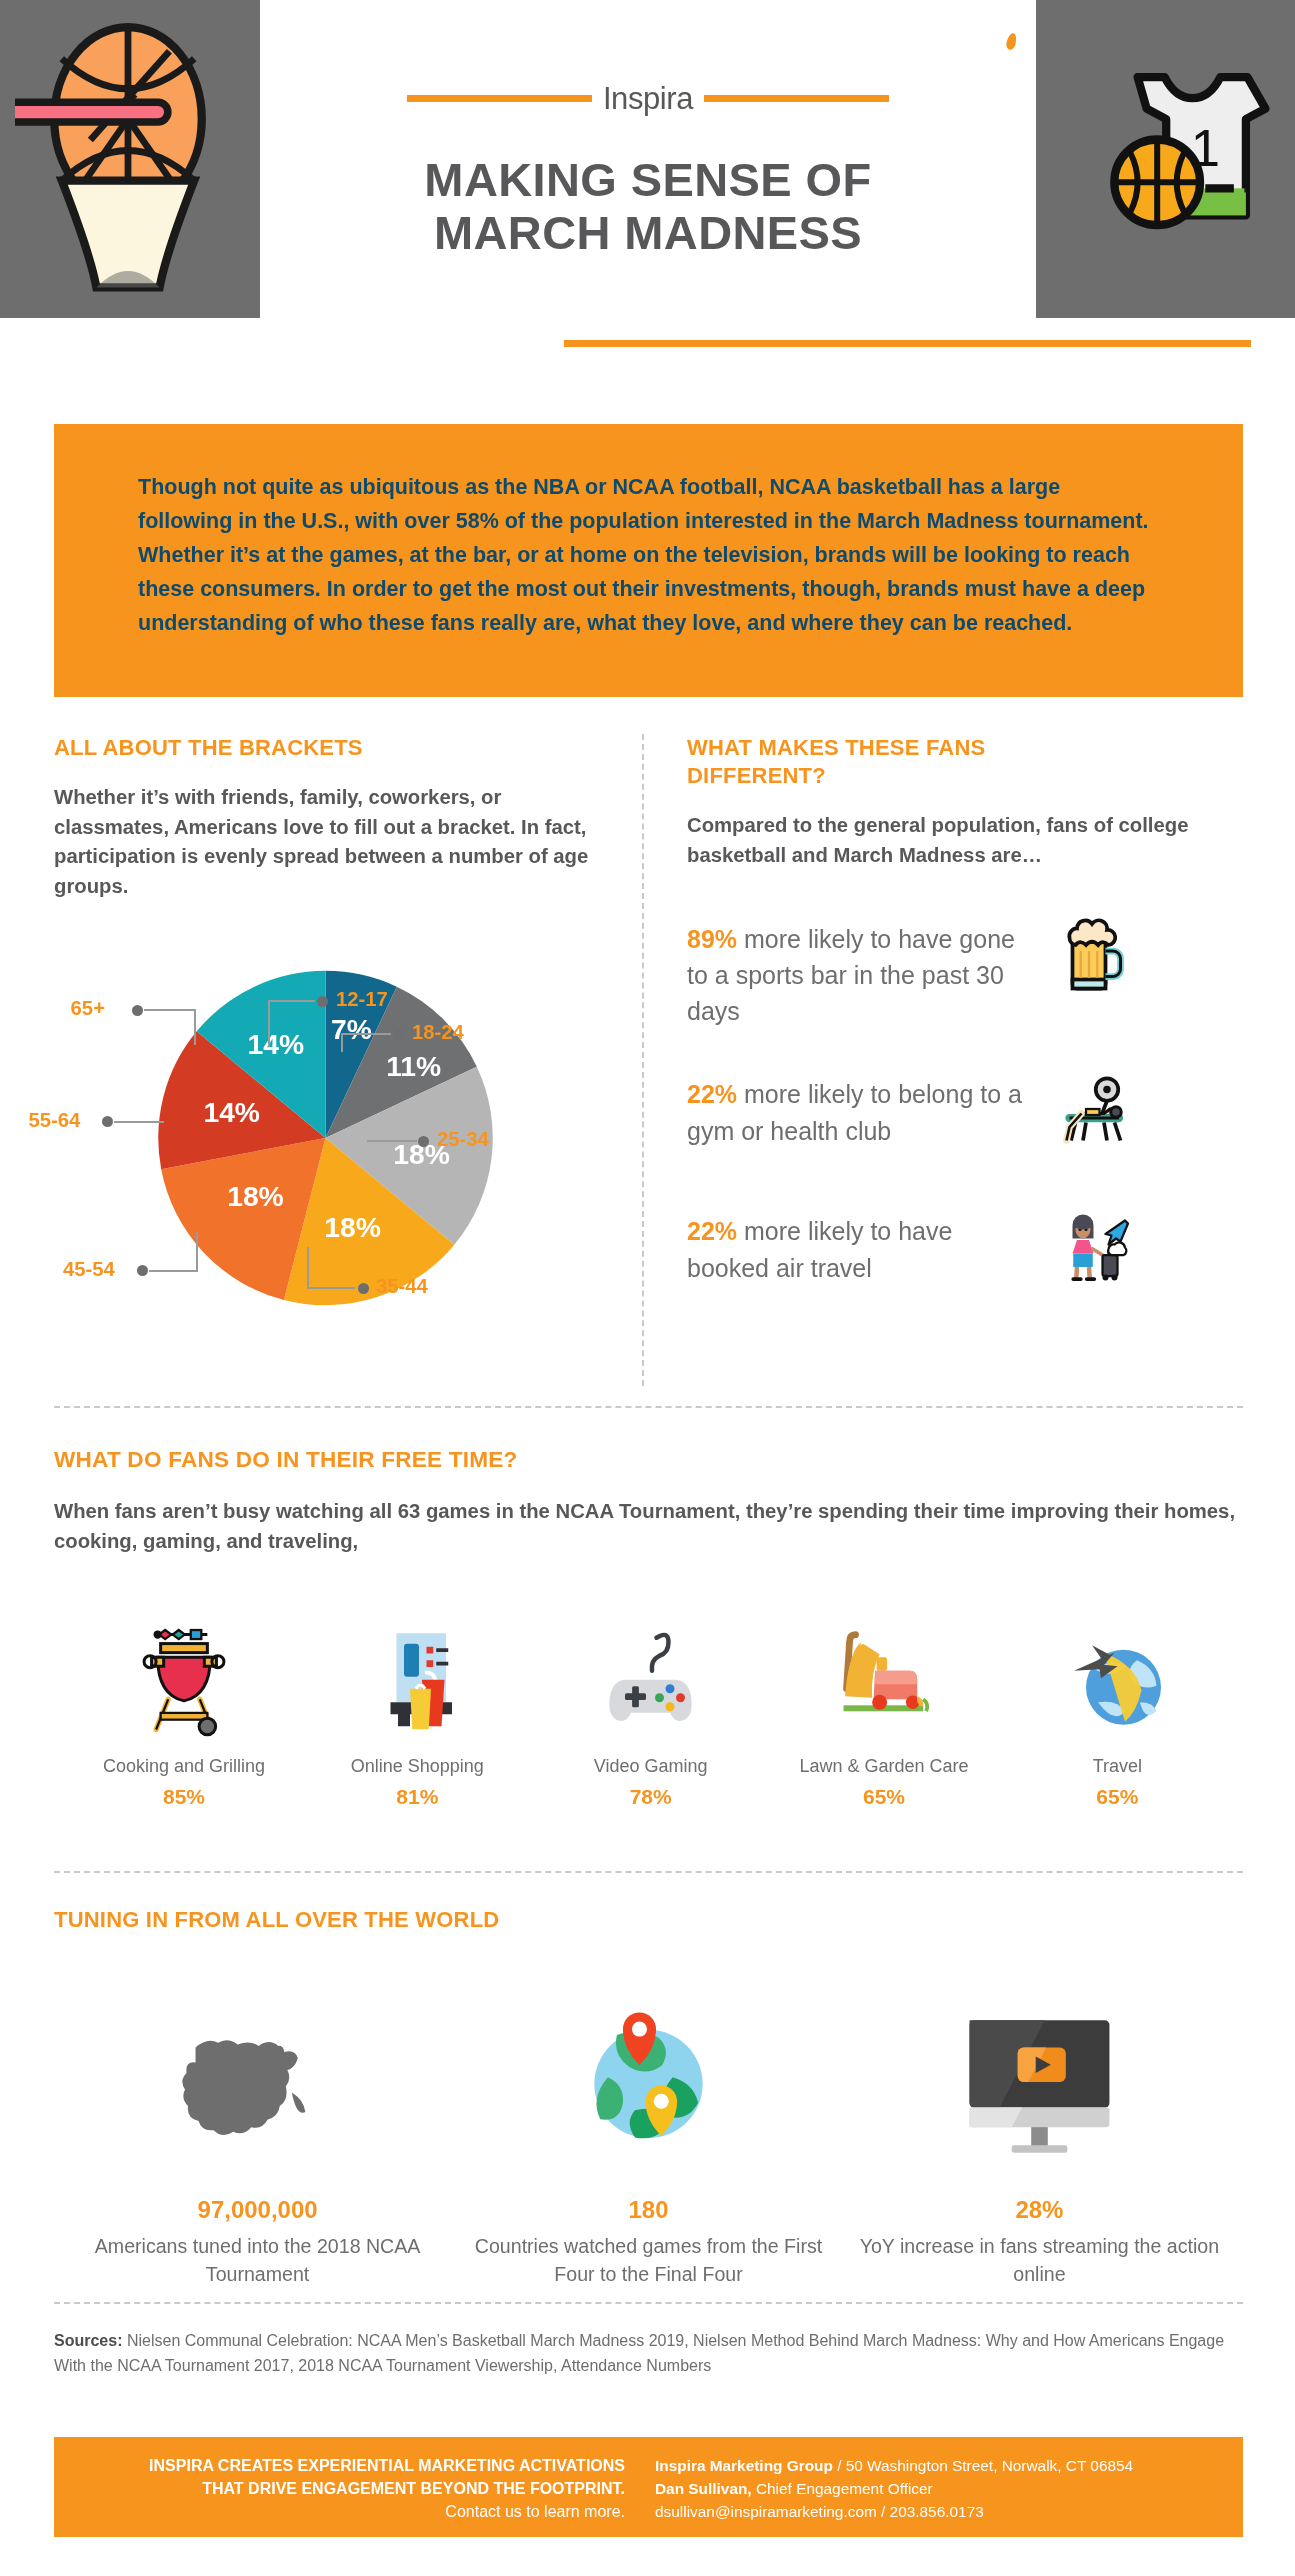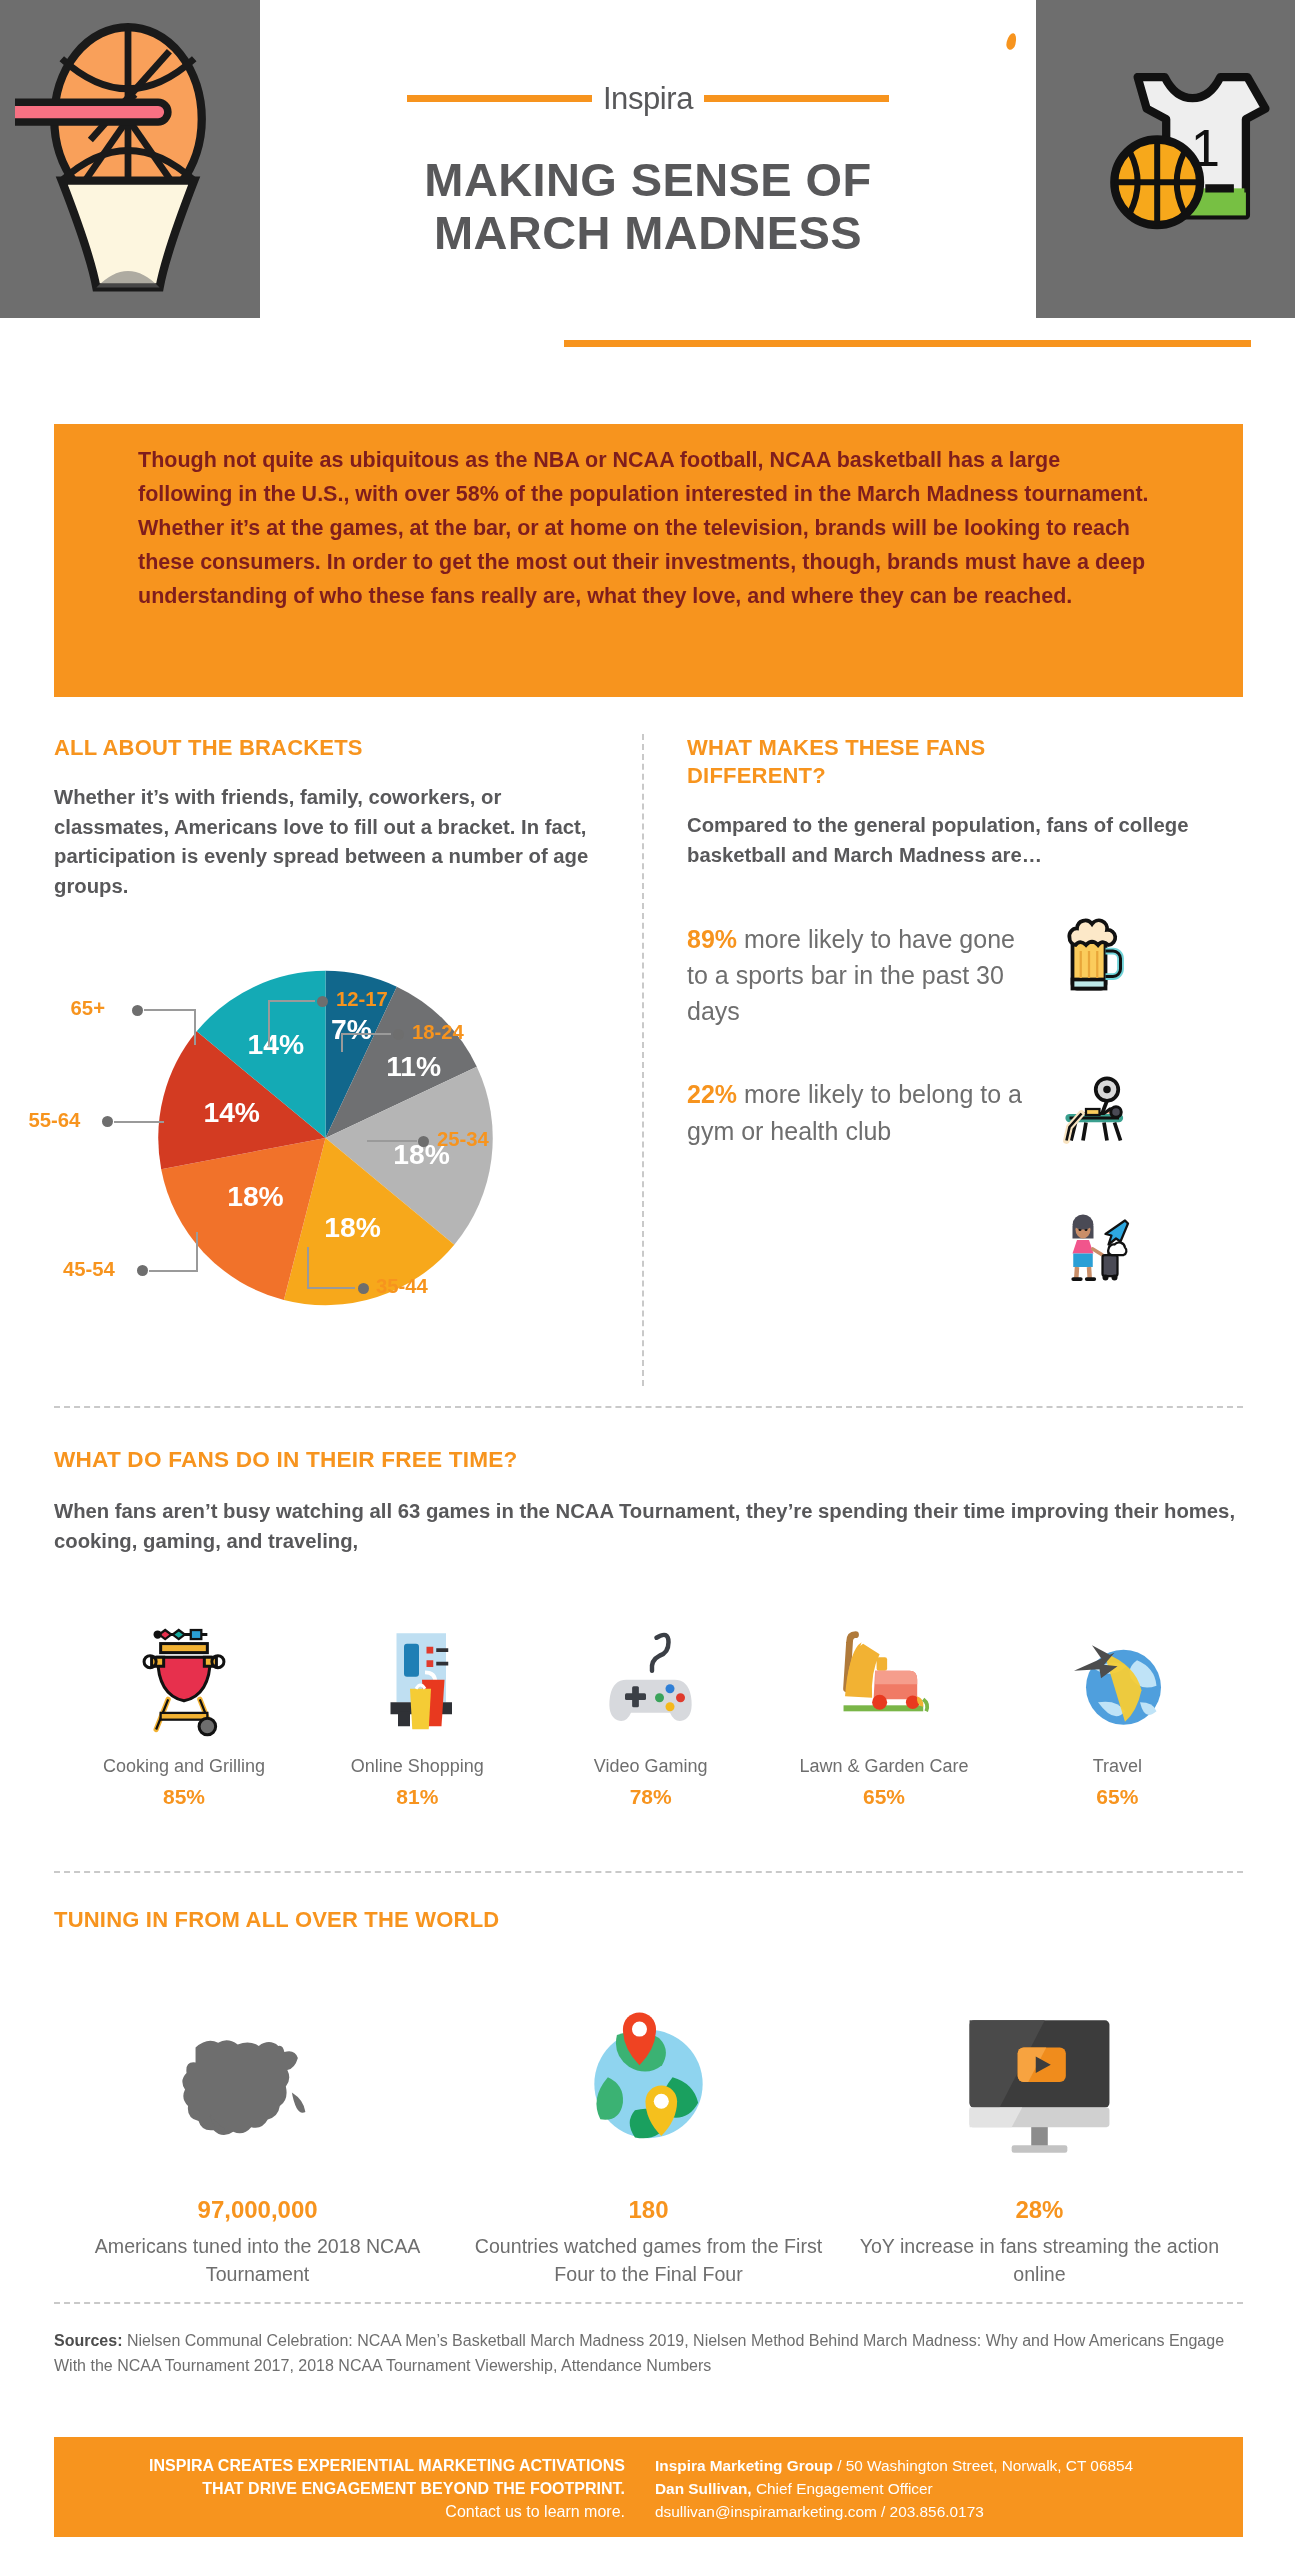--- a/index.html
+++ b/index.html
@@ -65,23 +65,23 @@
   .hoop { position: absolute; left: 15px; top: 6px; }
   .jersey { position: absolute; right: 16.6px; top: 41px; }
 
   
   .intro-box {
     position: absolute; left: 54px; top: 424px;
     width: 1189px; height: 273px;
     background: #f7941e;
   }
   .intro-text {
-    color: #7f1d1d;
+    color: #0c4a6e;
     font-size: 21.5px; font-weight: bold; line-height: 1.58;
-    padding: 20px 83px 0 84px;
+    padding: 47px 83px 0 84px;
   }
 
   
   .cols { position: absolute; left: 0; top: 734px; width: 1296px; height: 670px; }
   .col-left  { position: absolute; left: 54px;  top: 0; width: 542px; }
   .col-right { position: absolute; left: 687px; top: 0; width: 557px; }
   .vdivider {
     position: absolute; left: 642px; top: 0;
     width: 0; height: 652px;
     border-left: 2.3px dashed #c9c9c9;
@@ -346,20 +346,24 @@
             <path d="M34 58 h30 l8 -6 q8 -2 8 6" fill="#f4a07a" stroke="#111" stroke-width="4"></path>
             <circle cx="80" cy="56" r="7" fill="#4a4a55" stroke="#111" stroke-width="4"></circle>
             <path d="M34 58 L18 76 L14 94" fill="none" stroke="#f8e3c0" stroke-width="9" stroke-linecap="round"></path>
             <path d="M34 58 L18 76 L14 94" fill="none" stroke="#111" stroke-width="3.5"></path>
             <rect x="40" y="52" width="18" height="8" fill="#fbcc5c" stroke="#111" stroke-width="3"></rect>
           </svg>
         </div>
       </div>
 
       <div class="stat-row" style="margin-top:47px;">
+        <div class="stat-text">
+          <span class="stat-pct">22%</span>
+          <span>more likely to have booked air travel</span>
+        </div>
         <div class="stat-icon">
           <svg width="78" height="78" viewBox="0 0 104 104">
             <path d="M22 26 a14 14 0 0 1 28 0 v16 h-28 z" fill="#4a4a55"></path>
             <ellipse cx="36" cy="30" rx="10" ry="12" fill="#c98e68"></ellipse>
             <circle cx="32" cy="30" r="2" fill="#111"></circle>
               <circle cx="40" cy="30" r="2" fill="#111"></circle>
             <path d="M22 24 a14 14 0 0 1 28 0 q-6 6 -14 6 q-8 0 -14 -6 z" fill="#4a4a55"></path>
             <path d="M28 44 h16 l6 18 h-28 z" fill="#f1558c"></path>
             <path d="M23 62 h26 v18 h-26 z" fill="#2a9fd6"></path>
             <path d="M28 80 L27 96 M44 80 L45 96" stroke="#c98e68" stroke-width="6"></path>

